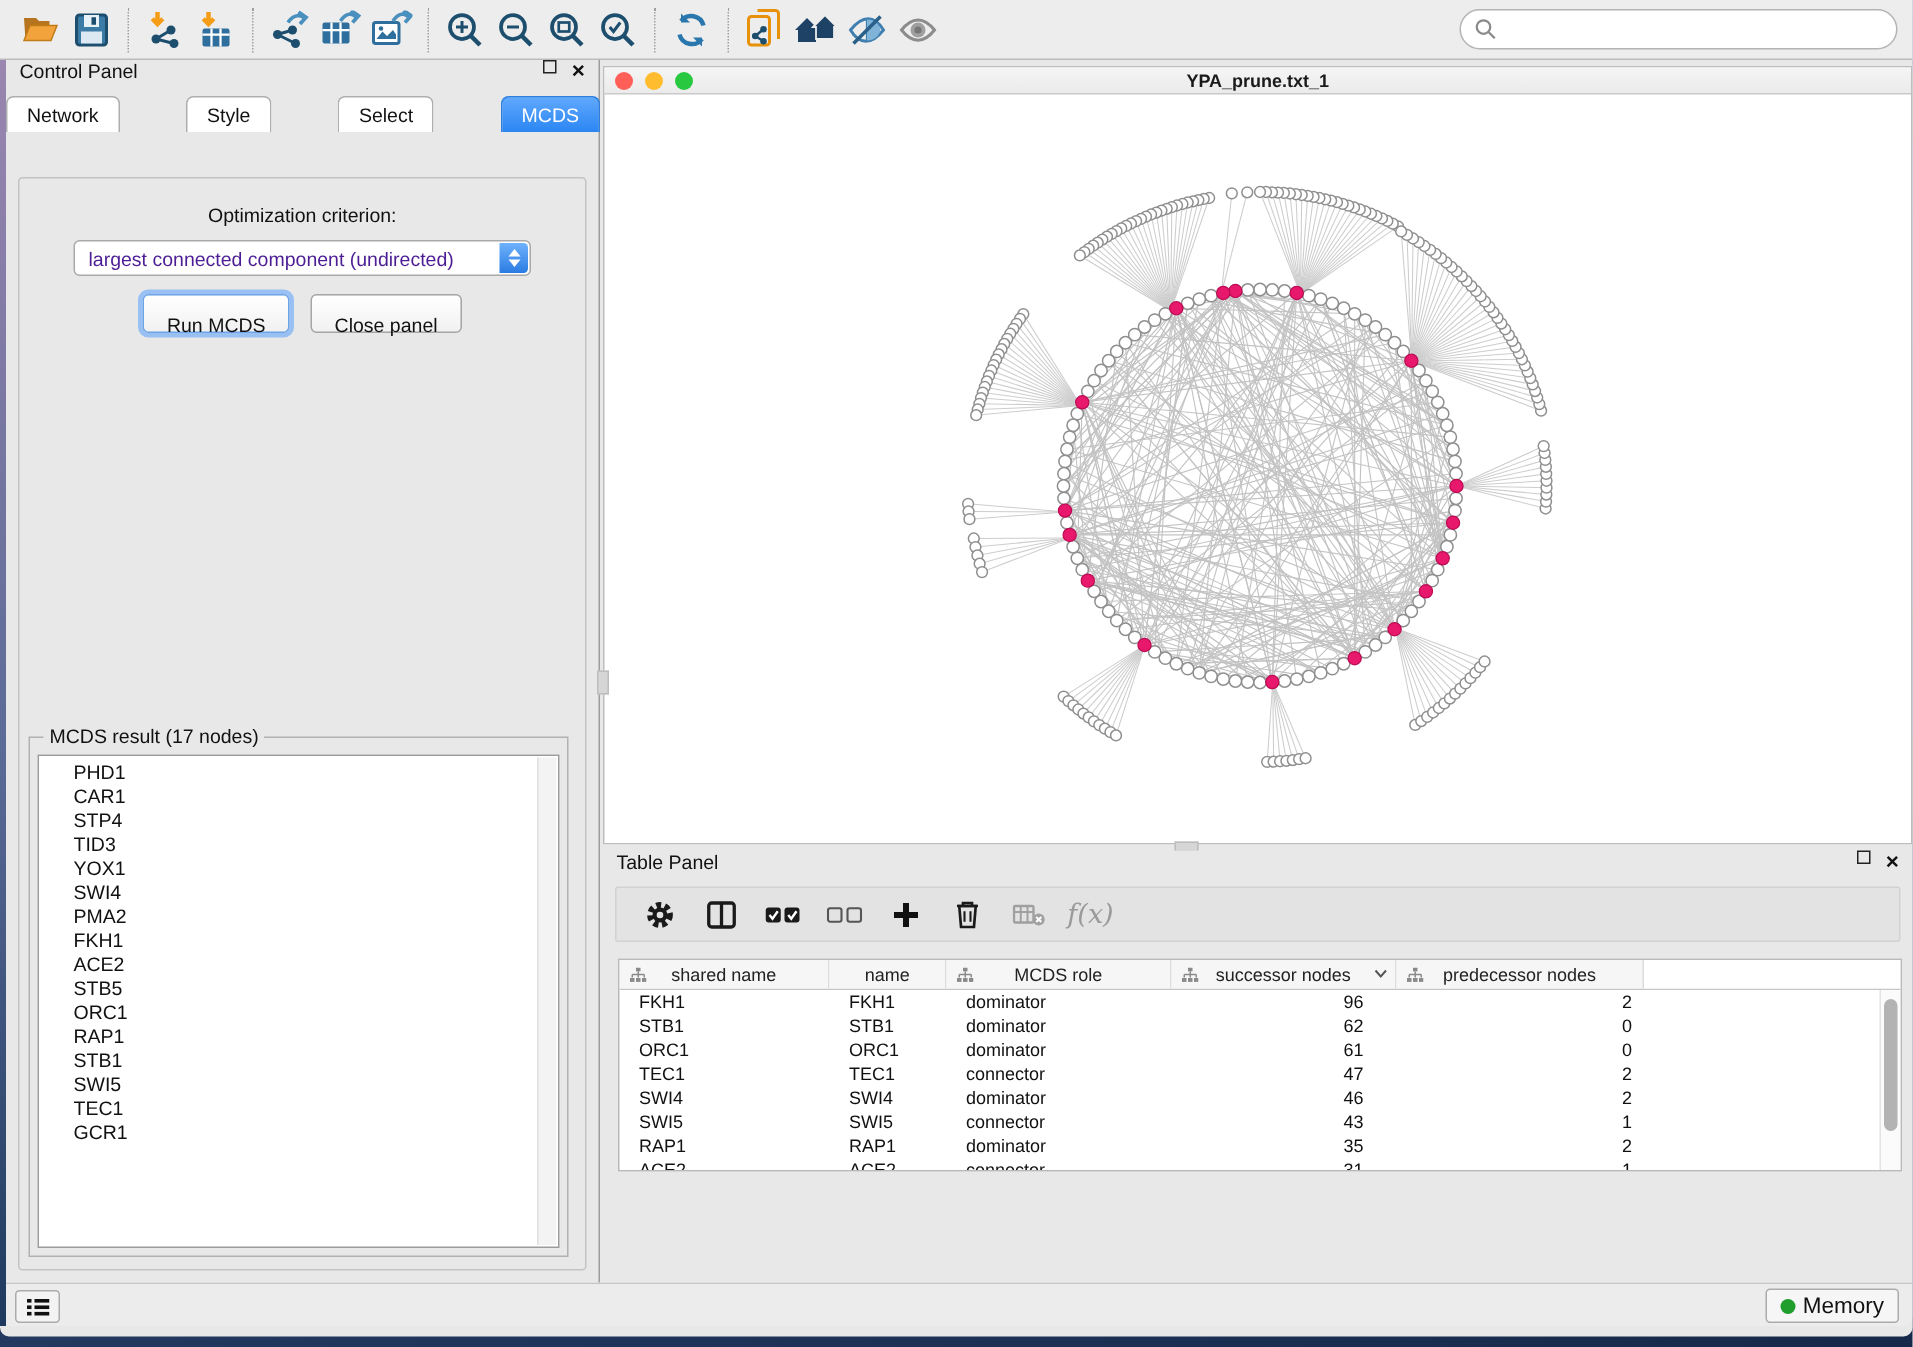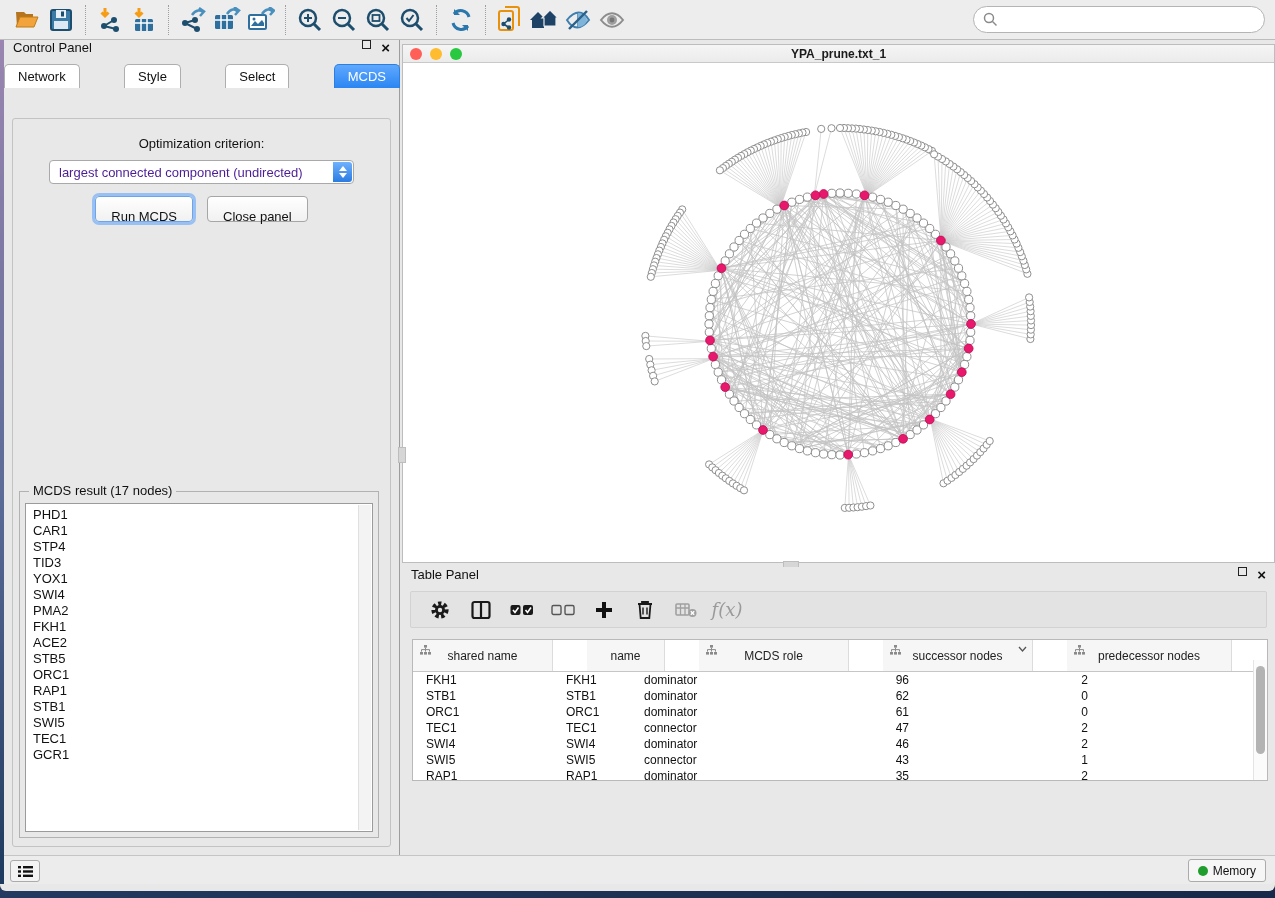--- a/index.html
+++ b/index.html
@@ -43,21 +43,21 @@
                        align-items:center; justify-content:center; gap:2px; }
   .stp-up { width:0; height:0; border-left:4px solid transparent; border-right:4px solid transparent; border-bottom:5px solid #fff; }
   .stp-dn { width:0; height:0; border-left:4px solid transparent; border-right:4px solid transparent; border-top:5px solid #fff; }
   #btn-row { display:flex; justify-content:center; gap:14px; margin-top:12px; }
   .push-btn { height:23px; padding:12px 15px; font-size:13px; color:#111; background:linear-gradient(#ffffff,#f1f1f1);
               border:1px solid #a6a6a6; border-radius:4px; }
   .push-btn.focused { box-shadow:0 0 0 3px rgba(100,165,250,.6); border-color:#6fa5e8; }
   #mcds-group { position:absolute; left:6px; right:11px; top:372px; bottom:8px; border:1px solid #b2b2b2; }
   #mcds-legend { position:absolute; top:-9px; left:9px; background:#e8e8e8; padding:0 4px; font-size:13px; color:#111; }
   #mcds-list { position:absolute; left:5px; right:5px; top:11px; bottom:5px; background:#fff;
-               border:1px solid #9b9b9b; font-size:13px; color:#111; padding:3px 0 0 7px; line-height:16px; overflow:hidden; }
+               border:1px solid #9b9b9b; font-size:13px; color:#111; padding:3px 0 0 23px; line-height:16px; overflow:hidden; }
   #mcds-scroll { position:absolute; top:1px; bottom:1px; right:1px; width:13px; background:#f3f3f3; border-left:1px solid #e0e0e0; }
 
   
   #network-frame { position:absolute; left:402px; right:0; top:44px; height:519px; background:#fff;
                    border:1px solid #bdbdbd; }
   #net-titlebar { height:18px; background:linear-gradient(#f5f5f5,#ebebeb); border-bottom:1px solid #c9c9c9;
                   display:flex; align-items:center; padding:0 7px; position:relative; }
   .tl { width:12px; height:12px; border-radius:50%; margin-right:8px; }
   #net-title { position:absolute; left:0; right:0; text-align:center; font-size:12px; font-weight:bold; color:#1a1a1a; }
   #graph-svg { position:absolute; left:0; top:18px; width:871px; height:499px; }
@@ -67,21 +67,21 @@
   #hsplit { position:absolute; left:402px; right:0; top:563px; height:4px; background:#e8e8e8; }
   #hsplit-handle { position:absolute; left:381px; top:-2px; width:16px; height:7px; background:#d6d6d6; border:1px solid #bdbdbd; }
 
   
   #table-panel { position:absolute; left:402px; right:0; top:567px; bottom:36px; background:#e8e8e8; }
   #tp-toolbar { position:absolute; left:8px; right:8px; top:24px; height:37px; background:#e3e3e3;
                 border:1px solid #d2d2d2; border-radius:2px; display:flex; align-items:center; padding:0 14px; gap:11px; }
   .tpbtn { width:30px; height:30px; display:flex; align-items:center; justify-content:center; }
   .fx { font-family:"DejaVu Serif", serif; font-style:italic; font-size:18px; color:#9a9a9a; }
   #node-table { position:absolute; left:10px; right:7px; top:72px; bottom:74px; background:#fff; border:1px solid #b9b9b9; overflow:hidden; }
-  #thead { display:flex; height:32px; border-bottom:1px solid #c6c6c6;gap:34px; }
+  #thead { display:flex; height:20px; border-bottom:1px solid #c6c6c6; }
   .th { position:relative; background:#f6f6f6; border-right:1px solid #dcdcdc; display:flex;
         align-items:center; justify-content:center; font-size:12px; color:#222; }
   .th .hicon { position:absolute; left:7px; top:5px; }
   .th .sort { position:absolute; right:5px; top:6px; }
   #tbody .tr { display:flex; height:16px; }
   .td { font-size:12px; color:#111; line-height:16px; white-space:nowrap; overflow:hidden; }
   .td.l { padding-left:13px; text-align:left; }
   .td.r { text-align:right; }
   #table-vscroll { position:absolute; right:0; top:20px; bottom:0; width:14px; background:#fbfbfb; border-left:1px solid #e4e4e4; }
   #table-thumb { position:absolute; left:2px; right:2px; top:6px; height:88px; background:#b3b3b3; border-radius:5px; }
@@ -89,21 +89,21 @@
   #bottom-tabs .tab { border-radius:0; border-bottom:1px solid #aeaeae; padding:3px 12px; }
   #bottom-tabs .tab:first-child { border-radius:4px 0 0 4px; }
   #bottom-tabs .tab:last-child { border-radius:0 4px 4px 0; }
 
   
   #status-bar { position:absolute; left:0; right:0; bottom:7px; height:29px; background:#ececec;
                 border-top:1px solid #c5c5c5; border-radius:0 0 6px 6px; }
   #list-btn { position:absolute; left:10px; top:4px; width:30px; height:22px; background:#f3f3f3;
               border:1px solid #ababab; border-radius:3px; display:flex; align-items:center; justify-content:center; }
   #memory-btn { position:absolute; right:9px; top:3px; height:23px; background:#f6f6f6; border:1px solid #ababab;
-                border-radius:3px; display:flex; align-items:center; gap:5px; padding:0 9px; font-size:12px; color:#111; }
+                border-radius:3px; display:flex; align-items:center; gap:5px; padding:0 9px; font-size:15px; color:#111; }
   #memory-dot { width:10px; height:10px; border-radius:50%; }
 </style>
 </head>
 <body>
 
 <div id="app">
 
   <div id="toolbar">
     <div class="tbtn">
       <svg width="26" height="24" viewBox="0 0 26 24">

